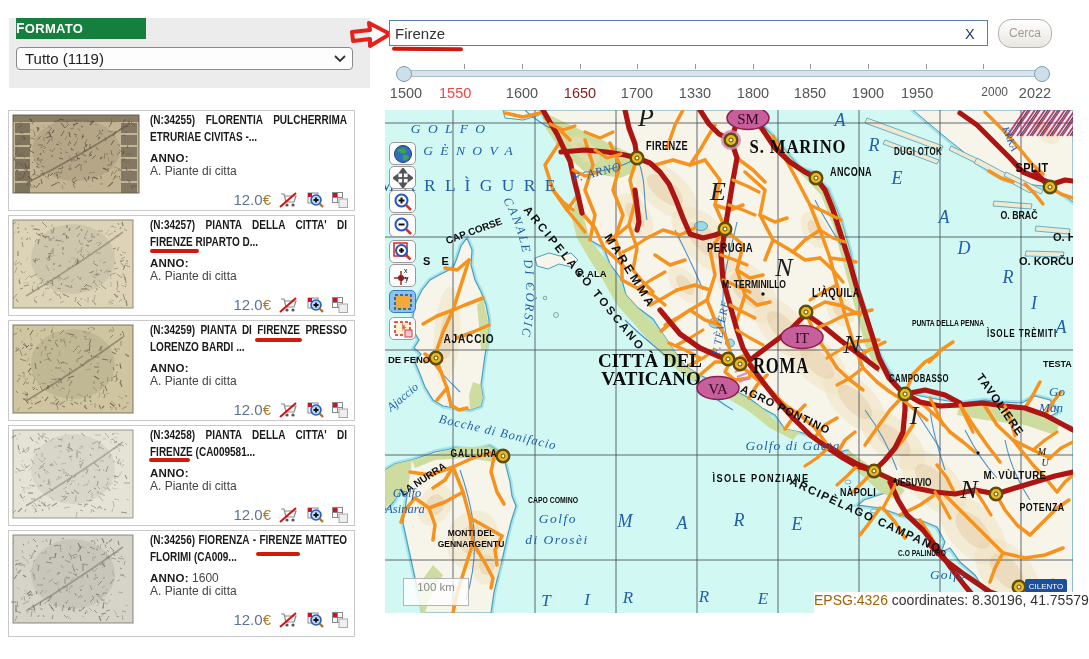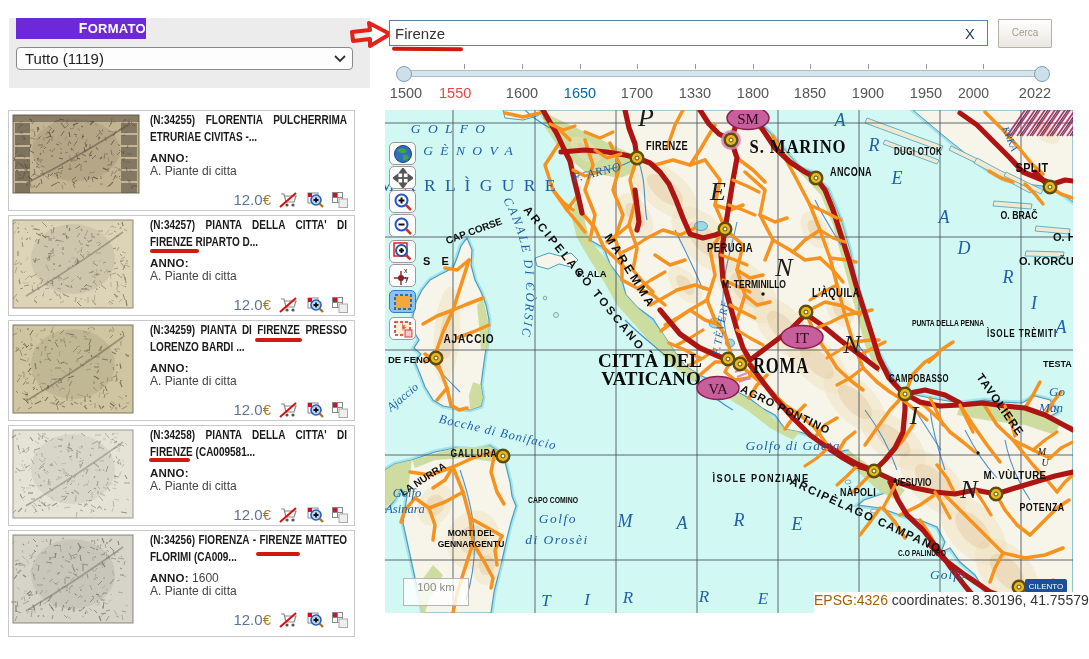--- a/index.html
+++ b/index.html
@@ -1,60 +1,60 @@
 <!DOCTYPE html>
 <html><head><meta charset="utf-8">
 <style>
 html,body{margin:0;padding:0;background:#fff;width:1089px;height:659px;overflow:hidden;font-family:"Liberation Sans",sans-serif;position:relative}
 .abs{position:absolute}
 </style></head>
 <body>
 
 <div class="abs" style="left:9px;top:18px;width:361px;height:70px;background:#ececec"></div>
-<div class="abs" style="left:16px;top:18px;width:130px;height:21px;background:#6d28d9;color:#fff;text-align:right;font-weight:bold;font-size:13px;line-height:21px;letter-spacing:.3px"><span style="font-size:14px">F</span>ORMATO</div>
+<div class="abs" style="left:16px;top:18px;width:130px;height:21px;background:#15803d;color:#fff;text-align:left;font-weight:bold;font-size:13px;line-height:21px;letter-spacing:.3px"><span style="font-size:14px">F</span>ORMATO</div>
 <div class="abs" style="left:16px;top:47px;width:337px;height:23px;background:#fdfdfd;border:1px solid #8a8a8a;border-radius:4px;font-size:15px;line-height:22px;color:#222;padding-left:8px;box-sizing:border-box">Tutto (1119)
 <svg class="abs" style="right:6px;top:7px" width="12" height="8">
       <path d="M1,1 L6,6 L11,1" stroke="#333" stroke-width="1.8" fill="none"></path>
     </svg>
 </div>
 
 <svg class="abs" style="left:350px;top:21px" width="42" height="32" viewBox="0 0 42 32">
 <path d="M2,11 L20,9 L19,2 L40,13 L20,25 L20,18 L3,20 Z" fill="none" stroke="#e32219" stroke-width="4" stroke-linejoin="round"></path>
 </svg>
 
 <div class="abs" style="left:389px;top:20px;width:599px;height:26px;background:#fff;border:1.5px solid #5b7ea6;box-sizing:border-box"></div>
 <div class="abs" style="left:395px;top:25px;font-size:15px;color:#333">Firenze</div>
 <div class="abs" style="left:392px;top:47px;width:71px;height:3.5px;background:#d11a0e;border-radius:2px;transform:rotate(.5deg)"></div>
 <div class="abs" style="left:965px;top:26px;font-size:14.5px;color:#223a66">X</div>
-<div class="abs" style="left:998px;top:19px;width:52px;height:27px;background:linear-gradient(#fefefe,#e9e7e1);border:1px solid #b5b1a8;border-radius:1px;text-align:center;font-size:10px;line-height:26px;color:#a49d8d">Cerca</div>
+<div class="abs" style="left:998px;top:19px;width:52px;height:27px;background:linear-gradient(#fefefe,#e9e7e1);border:1px solid #b5b1a8;border-radius:13px;text-align:center;font-size:12px;line-height:26px;color:#a49d8d">Cerca</div>
 
 <div class="abs" style="left:400px;top:70px;width:645px;height:5px;background:#d7e4ec;border:1px solid #a8bfcd;border-radius:3px"></div>
 <div class="abs" style="left:464px;top:64px;width:1px;height:5px;background:#999"></div>
 <div class="abs" style="left:522px;top:64px;width:1px;height:5px;background:#999"></div>
 <div class="abs" style="left:580px;top:64px;width:1px;height:5px;background:#999"></div>
 <div class="abs" style="left:637px;top:64px;width:1px;height:5px;background:#999"></div>
 <div class="abs" style="left:695px;top:64px;width:1px;height:5px;background:#999"></div>
 <div class="abs" style="left:753px;top:64px;width:1px;height:5px;background:#999"></div>
 <div class="abs" style="left:810px;top:64px;width:1px;height:5px;background:#999"></div>
 <div class="abs" style="left:868px;top:64px;width:1px;height:5px;background:#999"></div>
 <div class="abs" style="left:926px;top:64px;width:1px;height:5px;background:#999"></div>
 <div class="abs" style="left:983px;top:64px;width:1px;height:5px;background:#999"></div>
 <div class="abs" style="left:396px;top:66px;width:14px;height:14px;background:#cfdfe9;border:1.5px solid #7d9fb5;border-radius:8px"></div>
 <div class="abs" style="left:1034px;top:66px;width:14px;height:14px;background:#cfdfe9;border:1.5px solid #7d9fb5;border-radius:8px"></div>
 <div class="abs" style="left:381px;top:85px;width:50px;text-align:center;font-size:14.5px;color:#555">1500</div>
 <div class="abs" style="left:439px;top:85px;width:50px;text-align:left;font-size:14.5px;color:#ef4444">1550</div>
 <div class="abs" style="left:497px;top:85px;width:50px;text-align:center;font-size:14.5px;color:#555">1600</div>
-<div class="abs" style="left:555px;top:85px;width:50px;text-align:center;font-size:14.5px;color:#0369a1">1650</div>
+<div class="abs" style="left:555px;top:85px;width:50px;text-align:center;font-size:14.5px;color:#7f1d1d">1650</div>
 <div class="abs" style="left:612px;top:85px;width:50px;text-align:center;font-size:14.5px;color:#555">1700</div>
 <div class="abs" style="left:670px;top:85px;width:50px;text-align:center;font-size:14.5px;color:#555">1330</div>
 <div class="abs" style="left:728px;top:85px;width:50px;text-align:center;font-size:14.5px;color:#555">1800</div>
 <div class="abs" style="left:785px;top:85px;width:50px;text-align:center;font-size:14.5px;color:#555">1850</div>
 <div class="abs" style="left:843px;top:85px;width:50px;text-align:center;font-size:14.5px;color:#555">1900</div>
-<div class="abs" style="left:901px;top:85px;width:50px;text-align:center;font-size:14.5px;color:#555">1950</div>
-<div class="abs" style="left:958px;top:85px;width:50px;text-align:left;font-size:14px;color:#555">2000</div>
+<div class="abs" style="left:901px;top:85px;width:50px;font-size:14.5px;color:#555">1950</div>
+<div class="abs" style="left:958px;top:85px;width:50px;text-align:right;font-size:12px;color:#555">2000</div>
 <div class="abs" style="left:1010px;top:85px;width:50px;text-align:center;font-size:14.5px;color:#555">2022</div>
 <style>.j{text-align:justify}.j:after{content:"";display:inline-block;width:100%}</style>
 <div class="abs" style="left:8px;top:110px;width:347px;height:101px;background:#fff;border:1px solid #c9c9c9;box-sizing:border-box"></div>
 <svg class="abs" style="left:11px;top:113px" width="130" height="82" viewBox="0 0 130 82">
     <rect x="0" y="0" width="130" height="82" fill="#fff"></rect>
     <rect x="2" y="2" width="126" height="78" fill="#c3b593"></rect>
     <line x1="25" y1="50" x2="28" y2="52" stroke="#59503f" stroke-width="0.8" opacity="0.65"></line>
     <line x1="61" y1="36" x2="63" y2="38" stroke="#59503f" stroke-width="1.0" opacity="0.56"></line>
     <line x1="84" y1="59" x2="78" y2="60" stroke="#59503f" stroke-width="0.7" opacity="0.52"></line>
     <line x1="91" y1="44" x2="89" y2="46" stroke="#59503f" stroke-width="1.1" opacity="0.82"></line>

